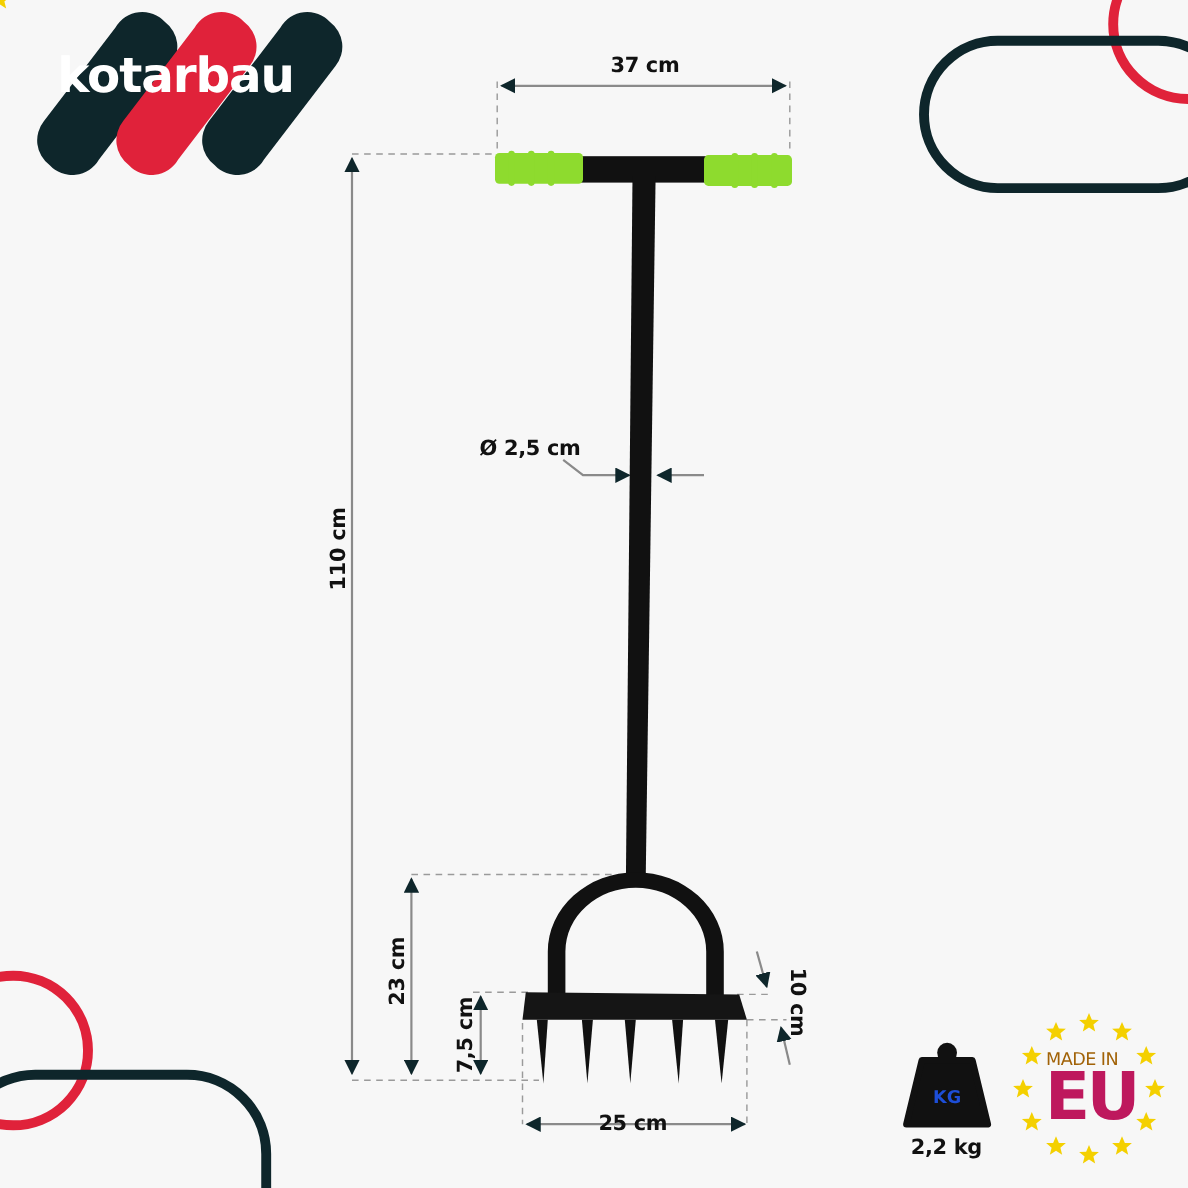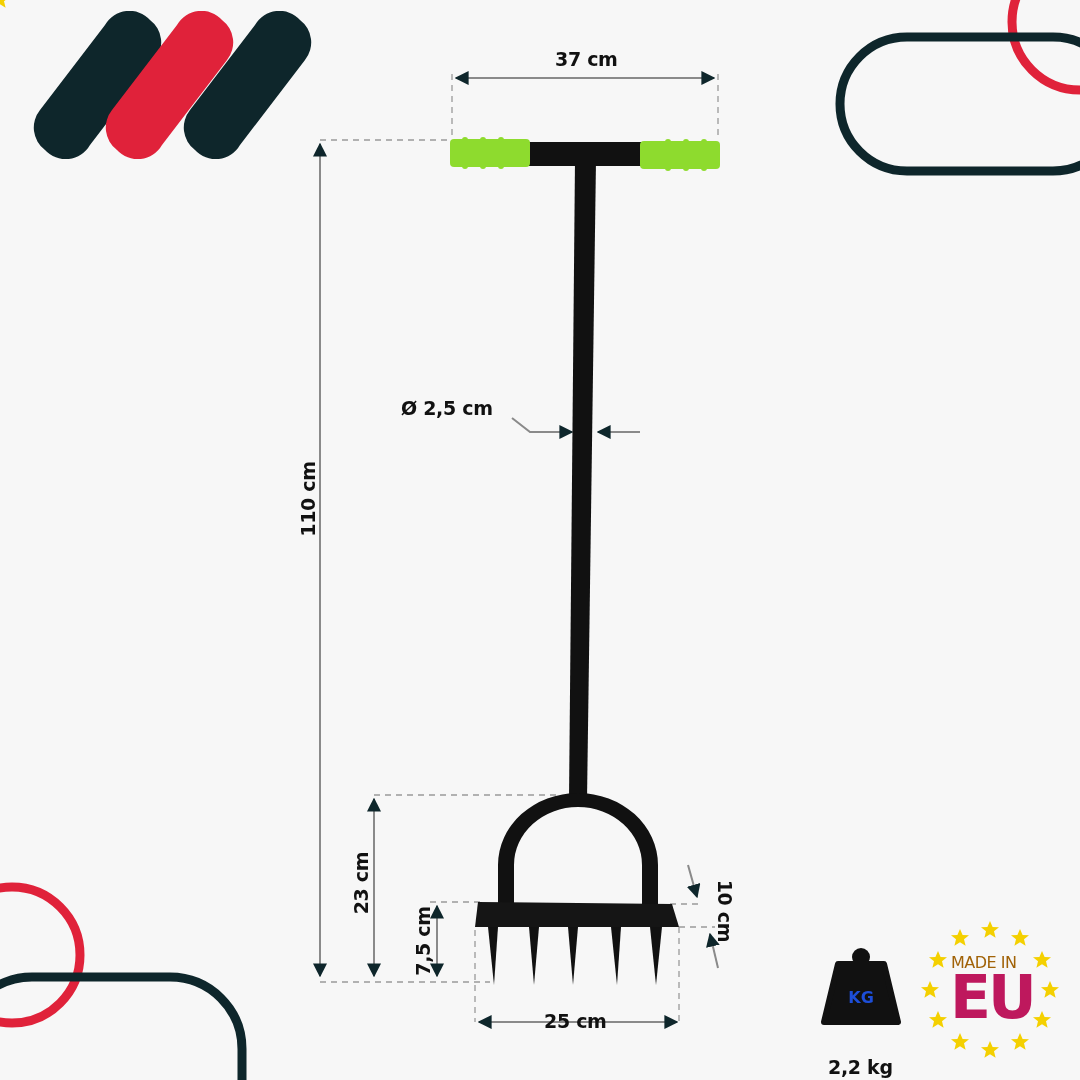--- a/index.html
+++ b/index.html
@@ -19,21 +19,21 @@
   .vlabel-cw { transform-origin: center center; transform: rotate(90deg); }
   .logo-text {
     position: absolute; left: 52px; top: 44px; color: #fff;
     font-family: "DejaVu Sans", sans-serif; font-weight: bold; font-size: 44px;
     letter-spacing: -1px;
   }
   .weight-kg {
     position: absolute; left: 843px; top: 988px; width: 36px; text-align: center;
     color: #1d4ed8; font-weight: bold; font-size: 16px; font-family: "DejaVu Sans", sans-serif;
   }
-  .weight-value { left: 828px; top: 1032px; font-size: 19px; margin-top: 24px; }
+  .weight-value { left: 828px; top: 1032px; font-size: 19px; }
   .eu-made {
     position: absolute; left: 951px; top: 953px; color: #a16207;
     font-family: "DejaVu Sans", sans-serif; font-size: 16px; font-weight: normal; letter-spacing: -0.5px;
   }
   .eu-big {
     position: absolute; left: 950px; top: 962px; color: #be185d;
     font-family: "DejaVu Sans", sans-serif; font-size: 60px; font-weight: bold; letter-spacing: -3px;
   }
 </style>
 </head>
@@ -130,24 +130,25 @@
       <use href="#star" x="1020" y="1042"></use>
       <use href="#star" x="990" y="1050"></use>
       <use href="#star" x="960" y="1042"></use>
       <use href="#star" x="938" y="1020"></use>
       <use href="#star" x="930" y="990"></use>
       <use href="#star" x="938" y="960"></use>
       <use href="#star" x="960" y="938"></use>
     </g>
   </svg>
 
+  <div class="logo-text">kotarbau</div>
 
   <div class="label" style="left:555px;top:48px;">37 cm</div>
   <div class="label vlabel" style="left:270px;top:488px;">110 cm</div>
-  <div class="label" style="left:401px;top:397px;">Ø 2,5 cm</div>
+  <div class="label" style="left:436px;top:397px;">Ø 2,5 cm</div>
   <div class="label vlabel" style="left:330px;top:872px;">23 cm</div>
   <div class="label vlabel" style="left:388px;top:930px;">7,5 cm</div>
   <div class="label vlabel-cw" style="left:694px;top:900px;">10 cm</div>
   <div class="label" style="left:544px;top:1010px;">25 cm</div>
 
   <div class="weight-kg">KG</div>
   <div class="label weight-value">2,2 kg</div>
 
   <div class="eu-made">MADE IN</div>
   <div class="eu-big">EU</div>

